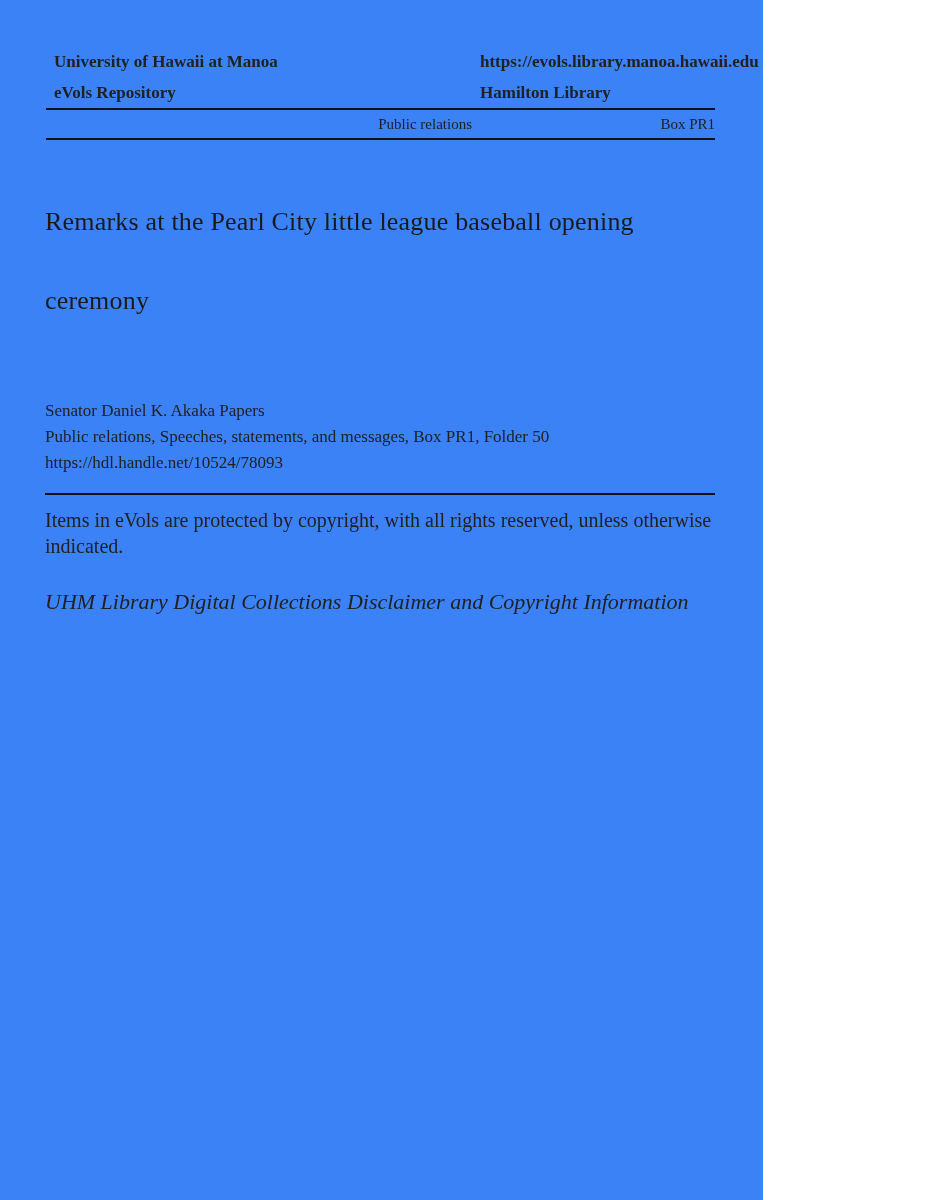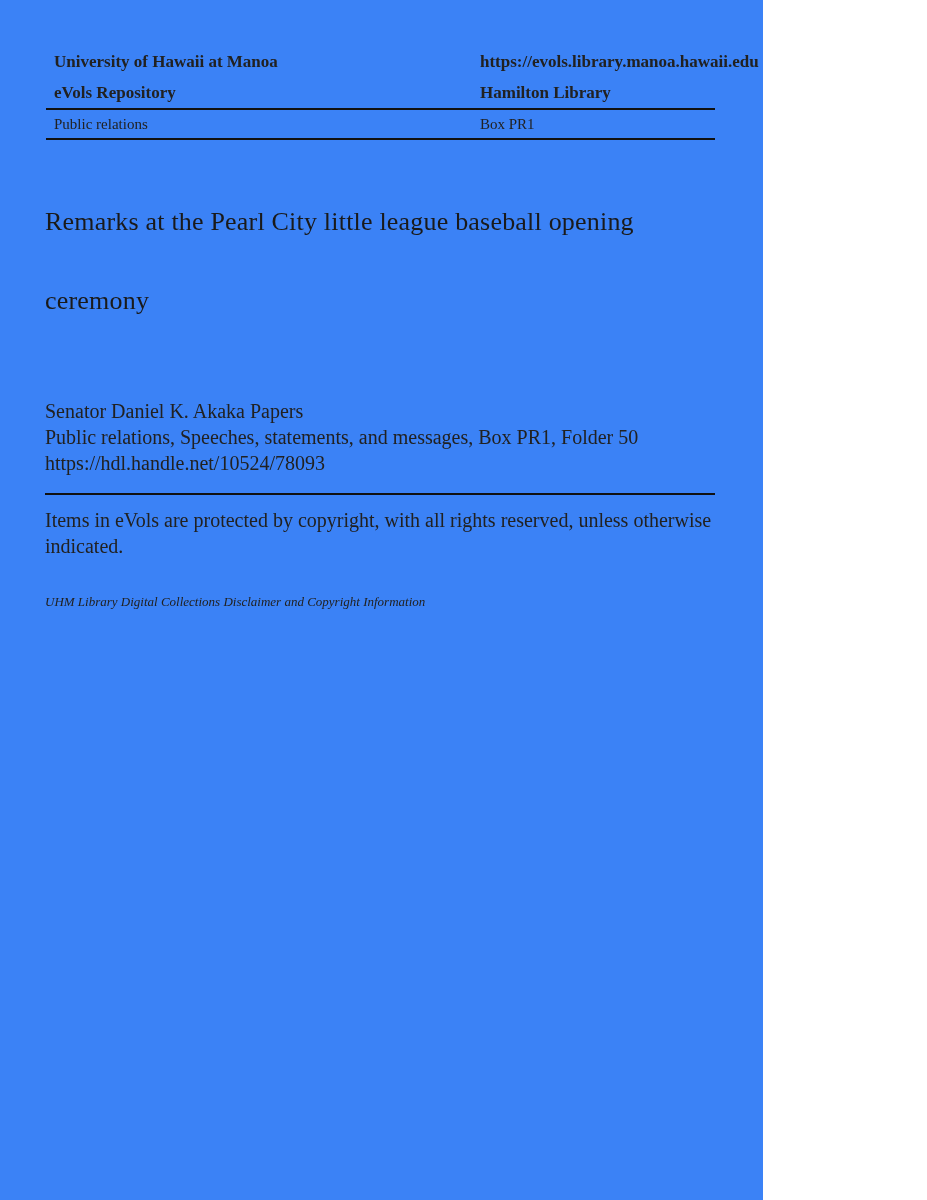--- a/index.html
+++ b/index.html
@@ -43,55 +43,56 @@
   .header-row-main .hline {
     font-weight: bold;
     font-size: 17px;
     line-height: 31px;
     white-space: nowrap;
   }
   .header-row-sub .hline {
     font-size: 15px;
     line-height: 28px;
     white-space: nowrap;
+    text-align: right;
   }
   
   .doc-title {
     margin: 42px 48px 0 45px;
     font-size: 26px;
     font-weight: normal;
     line-height: 79px;
     letter-spacing: 0.2px;
     color: #1a1a1a;
   }
   
   .metadata {
     margin: 58px 48px 0 45px;
-    font-size: 20px;
+    font-size: 17px;
     line-height: 26px;
   }
   .metadata div {
     white-space: nowrap;
   }
   
   .divider {
     margin: 17px 48px 0 45px;
     border: none;
     border-top: 2px solid #111111;
     height: 0;
   }
   
   .copyright {
     margin: 12px 48px 0 45px;
     font-size: 20px;
     line-height: 26px;
   }
   .disclaimer {
     margin: 30px 48px 0 45px;
-    font-size: 13px;
+    font-size: 22px;
     line-height: 26px;
     font-style: italic;
   }
   .linklike {
     color: inherit;
     text-decoration: none;
     cursor: pointer;
   }
 </style>
 </head>

